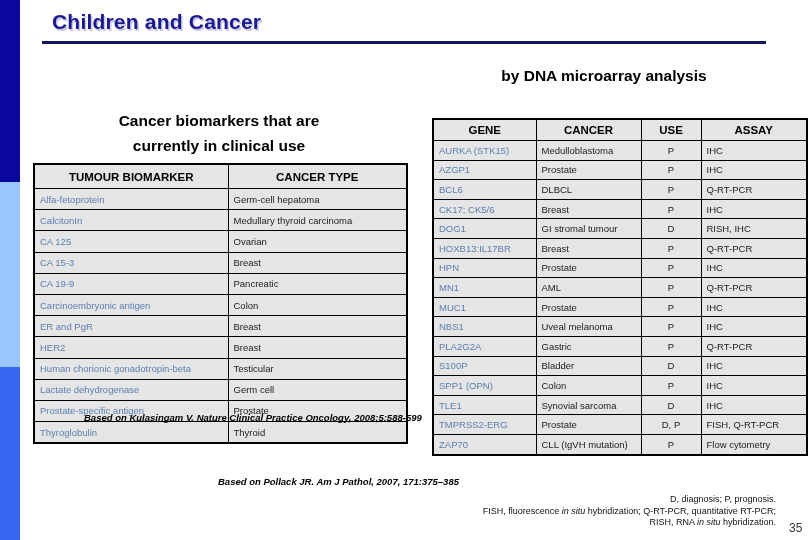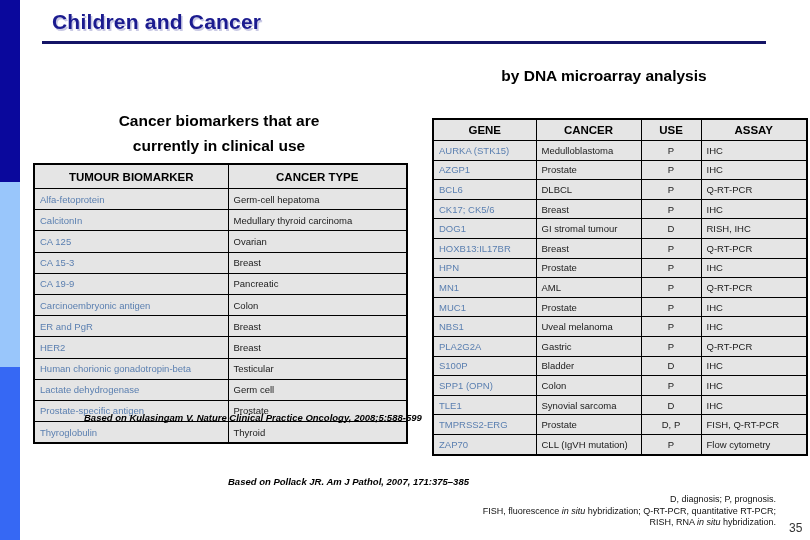--- a/index.html
+++ b/index.html
@@ -129,21 +129,21 @@
   .citation {
     position: absolute;
     font-size: 9.5px;
     font-style: italic;
     font-weight: bold;
     color: #000000;
     white-space: nowrap;
     padding-left: 36px;
   }
   #citation-left  { left: 48px;  top: 412px; }
-  #citation-mid   { left: 182px; top: 476px; margin-left: 10px; }
+  #citation-mid   { left: 182px; top: 476px; }
 
   #footnote {
     position: absolute;
     left: 396px;
     top: 494px;
     width: 380px;
     font-size: 9px;
     color: #111111;
     text-align: right;
     line-height: 11.5px;

